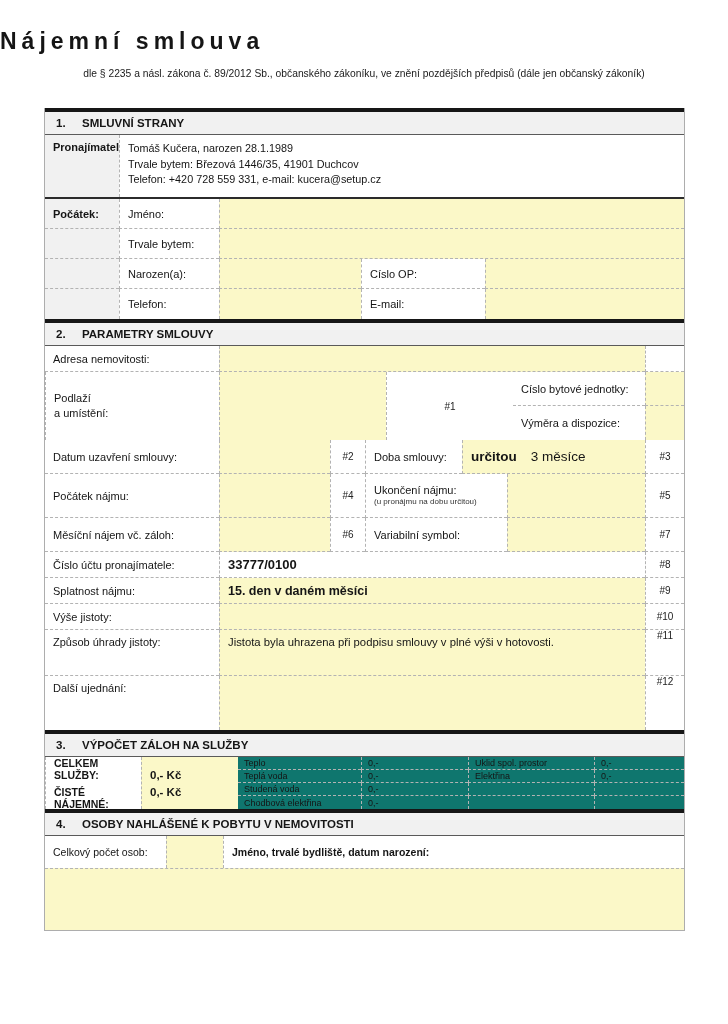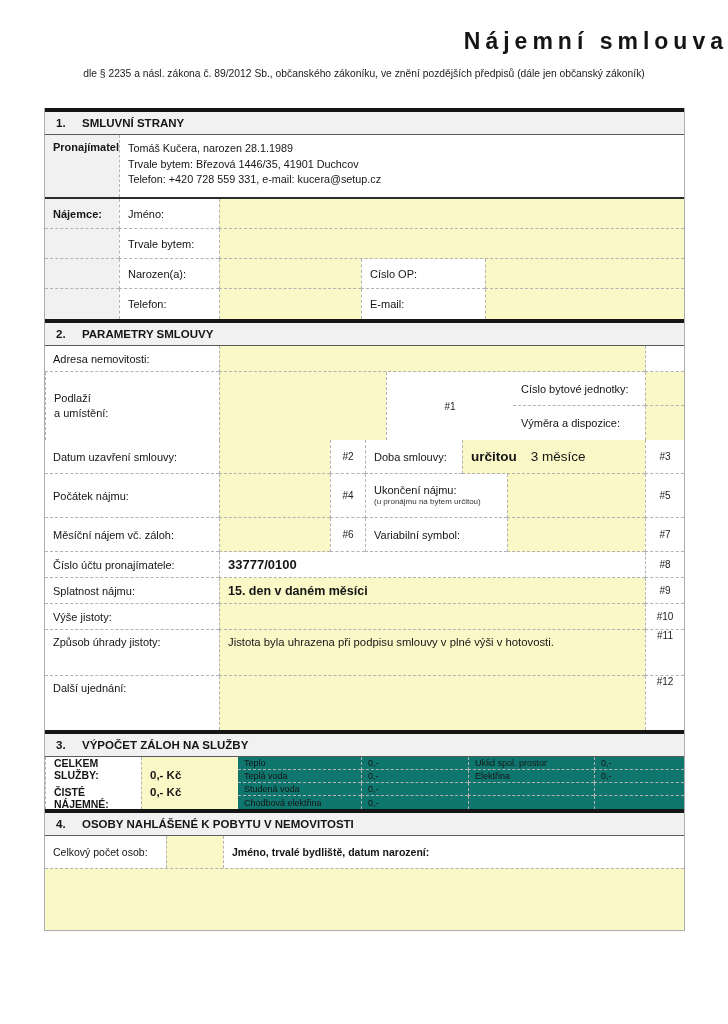--- a/index.html
+++ b/index.html
@@ -1,19 +1,19 @@
 <!DOCTYPE html>
 <html><head>
 <meta charset="utf-8">
 <style>
   html,body{margin:0;padding:0;background:#ffffff;}
   body{width:728px;height:1024px;font-family:"Liberation Sans",sans-serif;color:#151515;}
   .page{position:relative;width:728px;height:1024px;overflow:hidden;background:#fff;}
 
-  .title{padding-top:28px;text-align:right;font-size:23px;font-weight:bold;letter-spacing:5px;}
+  .title{padding-top:28px;text-align:left;font-size:23px;font-weight:bold;letter-spacing:5px;}
   .subtitle{margin-top:13px;text-align:center;font-size:10.3px;color:#1a1a1a;}
 
   .form{position:absolute;left:44px;top:108px;width:641px;
         border-left:1px solid #adadad;border-right:1px solid #adadad;border-bottom:1px solid #adadad;
         background:#fff;}
   *{box-sizing:border-box;}
 
   .sec-head{border-top:4px solid #161616;border-bottom:1px solid #5a5a5a;background:#f1f1f1;
             height:27px;display:flex;align-items:center;padding:0 11px;font-weight:bold;font-size:11.5px;}
   .sec-head .num{flex:0 0 26px;}
@@ -81,21 +81,21 @@
     <div class="grid s1-landlord">
       <div class="cell gray bold top">Pronajímatel:</div>
       <div class="cell bl llines">
         <div>Tomáš Kučera, narozen 28.1.1989</div>
         <div>Trvale bytem: Březová 1446/35, 41901 Duchcov</div>
         <div>Telefon: +420 728 559 331, e-mail: kucera@setup.cz</div>
       </div>
     </div>
 
     <div class="grid s1-row">
-      <div class="cell gray bold bb">Nájemce:</div>
+      <div class="cell gray bold bb">Počátek:</div>
       <div class="cell bl bb">Jméno:</div>
       <div class="cell bl bb yf" style="grid-column:3/6;"></div>
     </div>
     <div class="grid s1-row">
       <div class="cell gray bb"></div>
       <div class="cell bl bb">Trvale bytem:</div>
       <div class="cell bl bb yf" style="grid-column:3/6;"></div>
     </div>
     <div class="grid s1-row">
       <div class="cell gray bb"></div>
@@ -147,21 +147,21 @@
       </div>
       <div class="cell bl bb mk">#3</div>
     </div>
 
     <div class="grid rowD h44">
       <div class="cell bb">Počátek nájmu:</div>
       <div class="cell bl bb yf"></div>
       <div class="cell bl bb mk">#4</div>
       <div class="cell bl bb endlab">
         <div>Ukončení nájmu:</div>
-        <div class="note">(u pronájmu na bytem určitou)</div>
+        <div class="note">(u pronájmu na dobu určitou)</div>
       </div>
       <div class="cell bl bb yf"></div>
       <div class="cell bl bb mk">#5</div>
     </div>
 
     <div class="grid rowD" style="height:34px;">
       <div class="cell bb">Měsíční nájem vč. záloh:</div>
       <div class="cell bl bb yf"></div>
       <div class="cell bl bb mk">#6</div>
       <div class="cell bl bb">Variabilní symbol:</div>

